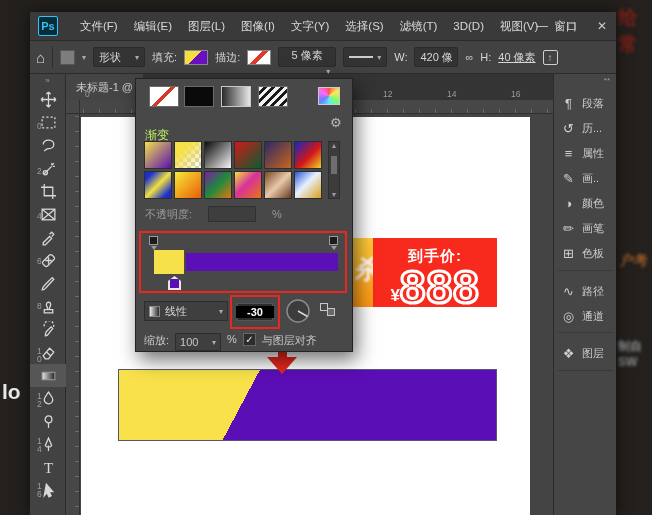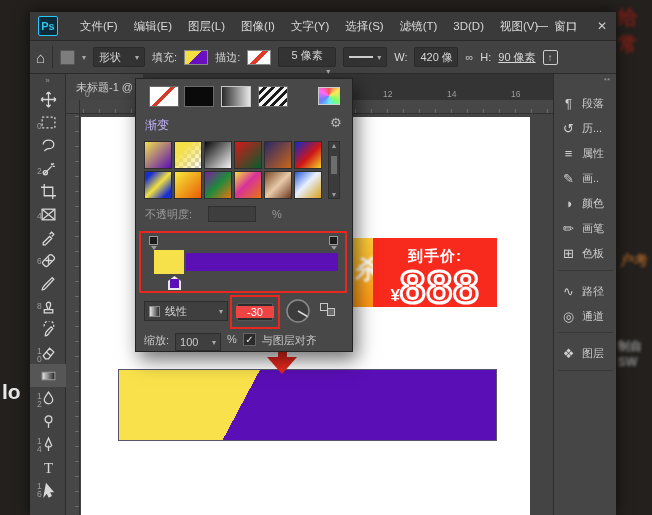--- a/index.html
+++ b/index.html
@@ -70,41 +70,41 @@
 
   
   #popup { position:absolute; left:105px; top:66px; width:218px; height:274px; background:#484848; border:1px solid #232323; box-shadow:4px 8px 18px rgba(0,0,0,.55); z-index:20; font-size:11px; color:#d6d6d6; }
   .filltype { position:absolute; top:7px; width:30px; height:21px; border:1px solid #6a6a6a; }
   .filltype.sel { border:1px solid #c8c8c8; }
   #ft-none { left:13px; background:linear-gradient(135deg,transparent 44%,#d23a2a 44%,#d23a2a 54%,transparent 54%),#ffffff; }
   #ft-solid { left:48px; background:#0a0a0a; }
   #ft-gradient { left:85px; background:linear-gradient(90deg,#2a2a2a,#e8e8e8); }
   #ft-pattern { left:122px; background:repeating-linear-gradient(135deg,#f2f2f2 0 3px,#1a1a1a 3px 6px); }
   #ft-picker { position:absolute; left:182px; top:8px; width:22px; height:18px; border:1px solid #cccccc; background:conic-gradient(#ff5050,#ffe95a,#7dff6a,#63e8ff,#6a7dff,#ff6aff,#ff5050); }
-  #popup-title { position:absolute; left:9px; top:38px; font-size:12px; color:#c4b5fd; }
+  #popup-title { position:absolute; left:9px; top:48px; font-size:12px; color:#bef264; }
   #gear-icon { position:absolute; left:194px; top:36px; color:#bbbbbb; font-size:13px; }
   #preset-grid { position:absolute; left:8px; top:62px; width:180px; height:60px; display:grid; grid-template-columns:repeat(6,28px); grid-auto-rows:28px; gap:2px; }
   .preset { width:28px; height:28px; border:1px solid #2e2e2e; }
   #preset-scroll { position:absolute; left:192px; top:62px; width:12px; height:58px; background:#3c3c3c; border:1px solid #2e2e2e; color:#9a9a9a; font-size:7px; text-align:center; }
   #preset-thumb { position:absolute; left:2px; top:14px; width:6px; height:18px; background:#6e6e6e; }
   #opacity-row { position:absolute; left:9px; top:127px; display:flex; align-items:center; gap:16px; color:#9a9a9a; }
   #opacity-field { width:48px; height:16px; background:#3e3e3e; border:1px solid #303030; }
   #redbox1 { position:absolute; left:3px; top:152px; width:208px; height:62px; border:2px solid #e8281e; }
   .ostop { position:absolute; top:3px; width:9px; height:9px; background:#1c1c1c; border:1px solid #9a9a9a; }
   .ostop:after { content:""; position:absolute; left:1px; top:9px; border-left:3px solid transparent; border-right:3px solid transparent; border-top:4px solid #9a9a9a; }
   #gbar-yellow { position:absolute; left:13px; top:17px; width:30px; height:24px; background:#f7e14b; }
   #gbar-purple { position:absolute; left:45px; top:20px; width:152px; height:18px; background:#5b10b5; }
   #cstop { position:absolute; left:27px; top:43px; width:13px; height:14px; background:#e8e8e8; clip-path:polygon(50% 0,100% 36%,100% 100%,0 100%,0 36%); }
   #cstop i { position:absolute; left:2px; top:3px; width:9px; height:9px; background:#5b10b5; display:block; }
   #style-row { position:absolute; left:8px; top:222px; width:84px; height:20px; background:#3f3f3f; border:1px solid #2d2d2d; display:flex; align-items:center; gap:5px; padding:0 4px; }
   #style-sw { width:11px; height:11px; border:1px solid #888; background:linear-gradient(90deg,#e8e8e8,#2a2a2a); }
   #style-row .chev { margin-left:auto; }
   #redbox2 { position:absolute; left:94px; top:216px; width:50px; height:34px; border:2px solid #e8281e; }
   #angle-field { position:absolute; left:5px; top:6px; width:36px; height:18px; background:#2c2c2c; border:1px solid #555555; display:flex; align-items:center; justify-content:center; }
-  #angle-field span { background:#ef4444; color:#ffffff; padding:0 11px; font-size:11px; }
+  #angle-field span { background:#000000; color:#ffffff; padding:0 11px; font-size:11px;font-weight:bold; }
   #dial { position:absolute; left:149px; top:219px; }
   #reverse-icon { position:absolute; left:184px; top:224px; width:18px; height:14px; }
   #reverse-icon i { position:absolute; width:8px; height:8px; border:1.5px solid #c8c8c8; display:block; }
   #reverse-icon i:nth-child(1){ left:0; top:0; }
   #reverse-icon i:nth-child(2){ left:7px; top:5px; background:#6a6a6a; }
   #scale-row { position:absolute; left:8px; top:254px; display:flex; gap:6px; color:#c8c8c8; }
   #scale-field { width:46px; height:18px; background:#3f3f3f; border:1px solid #2d2d2d; display:flex; align-items:center; padding:0 4px; }
   #scale-field .chev { margin-left:auto; }
   #align-check { width:13px; height:13px; background:#2c2c2c; border:1px solid #666; color:#e8e8e8; font-size:10px; line-height:12px; text-align:center; }
 
@@ -167,21 +167,21 @@
     <span class="ob-field" style="width:44px;">
       <span id="line-style"></span>
       <span class="chev" style="margin-left:auto;">▾</span>
     </span>
     <span>W:</span>
     <span class="ob-field" style="width:44px;">
       <span>420 像</span>
     </span>
     <span style="color:#c8c8c8;">∞</span>
     <span>H:</span>
-    <span class="uval">90 像素</span>
+    <span class="uval">40 像素</span>
     <span id="share-icon">↑</span>
   </div>
 
   <div id="sidebar">
     <div id="sidebar-head">»</div>
     <div id="tools">
         <div class="tool">
           <svg width="17" height="17" viewBox="0 0 16 16" fill="none" stroke="#d8d8d8" stroke-width="1.2">
             <path d="M8 1v14M1 8h14M8 1l-2 2m2-2l2 2M8 15l-2-2m2 2l2-2M1 8l2-2m-2 2l2 2M15 8l-2-2m2 2l-2 2"></path>
           </svg>

